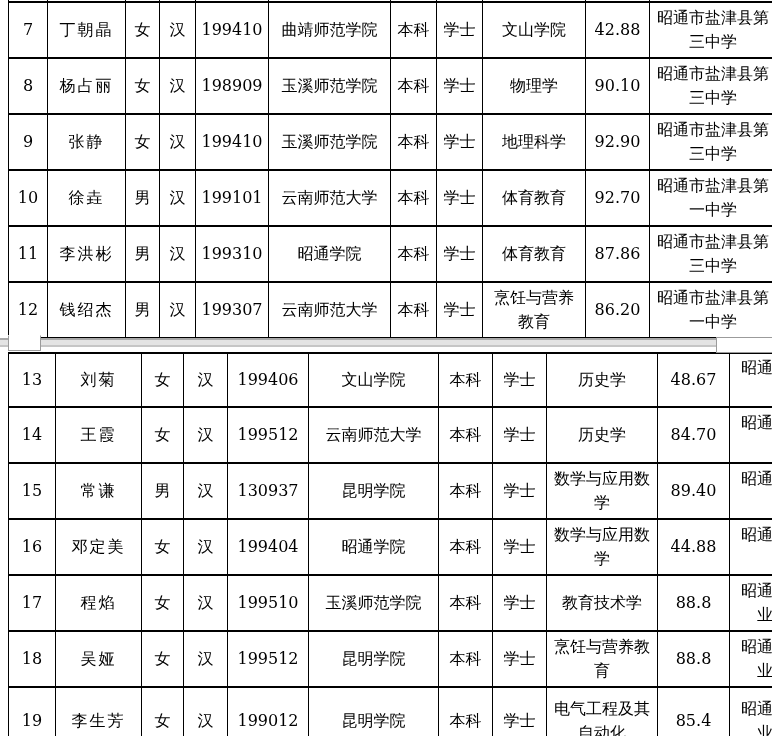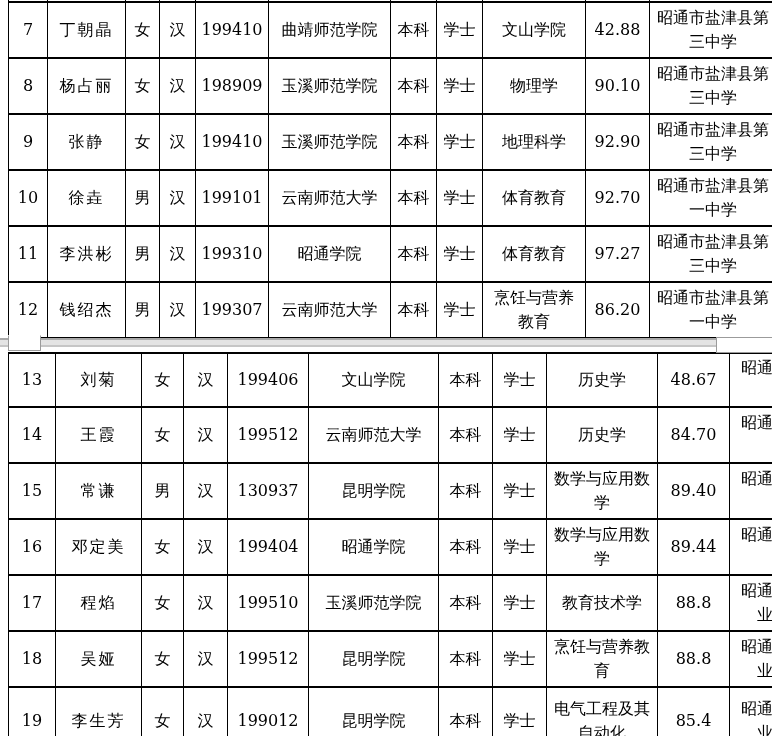--- a/index.html
+++ b/index.html
@@ -159,21 +159,21 @@
         <tr>
     <td class="c-num">11</td>
     <td class="c-name">李洪彬</td>
     <td class="c-gender">男</td>
     <td class="c-ethn">汉</td>
     <td class="c-birth">199310</td>
     <td class="c-college">昭通学院</td>
     <td class="c-edu">本科</td>
     <td class="c-deg">学士</td>
     <td class="c-major">体育教育</td>
-    <td class="c-score">97.27</td>
+    <td class="c-score">87.86</td>
     <td class="c-school">昭通市盐津县第三中学</td>
   </tr>
         <tr class="r-last">
     <td class="c-num">12</td>
     <td class="c-name">钱绍杰</td>
     <td class="c-gender">男</td>
     <td class="c-ethn">汉</td>
     <td class="c-birth">199307</td>
     <td class="c-college">云南师范大学</td>
     <td class="c-edu">本科</td>
@@ -233,21 +233,21 @@
         <tr>
     <td class="c-num">16</td>
     <td class="c-name">邓定美</td>
     <td class="c-gender">女</td>
     <td class="c-ethn">汉</td>
     <td class="c-birth">199404</td>
     <td class="c-college">昭通学院</td>
     <td class="c-edu">本科</td>
     <td class="c-deg">学士</td>
     <td class="c-major">数学与应用数学</td>
-    <td class="c-score">89.44</td>
+    <td class="c-score">44.88</td>
     <td class="c-school">昭通市盐津县第一中学</td>
   </tr>
         <tr>
     <td class="c-num">17</td>
     <td class="c-name">程焰</td>
     <td class="c-gender">女</td>
     <td class="c-ethn">汉</td>
     <td class="c-birth">199510</td>
     <td class="c-college">玉溪师范学院</td>
     <td class="c-edu">本科</td>

